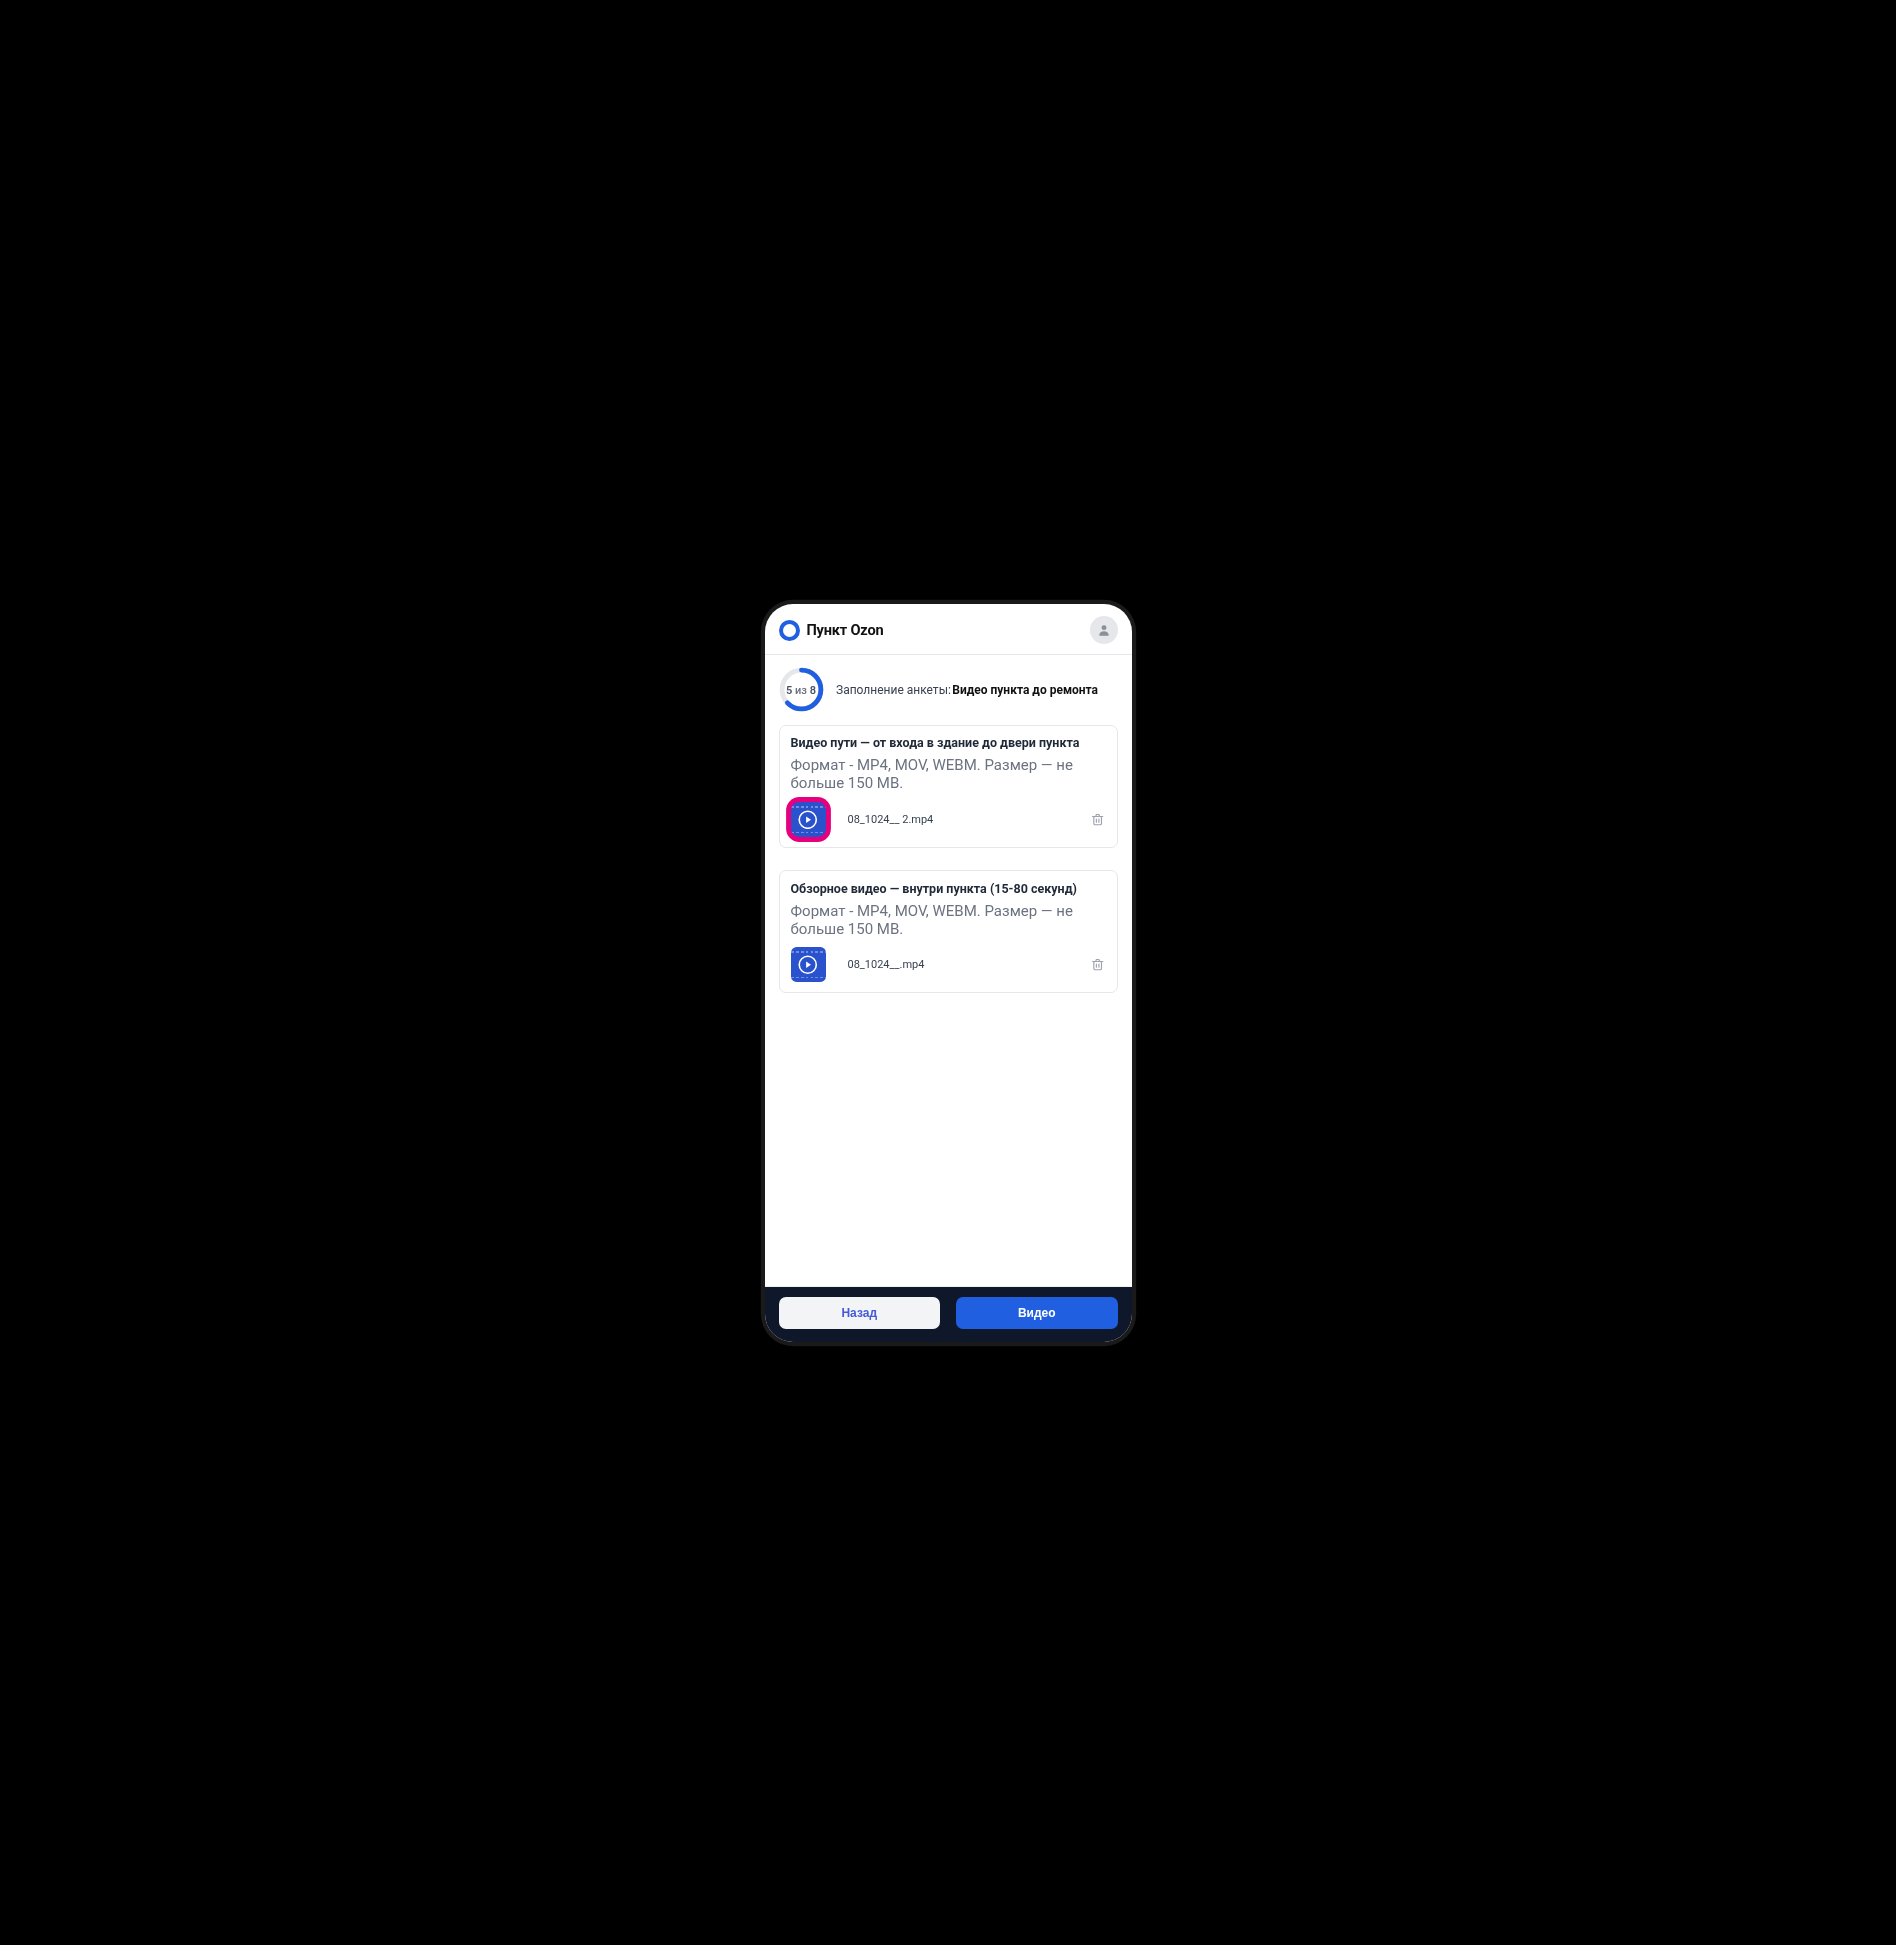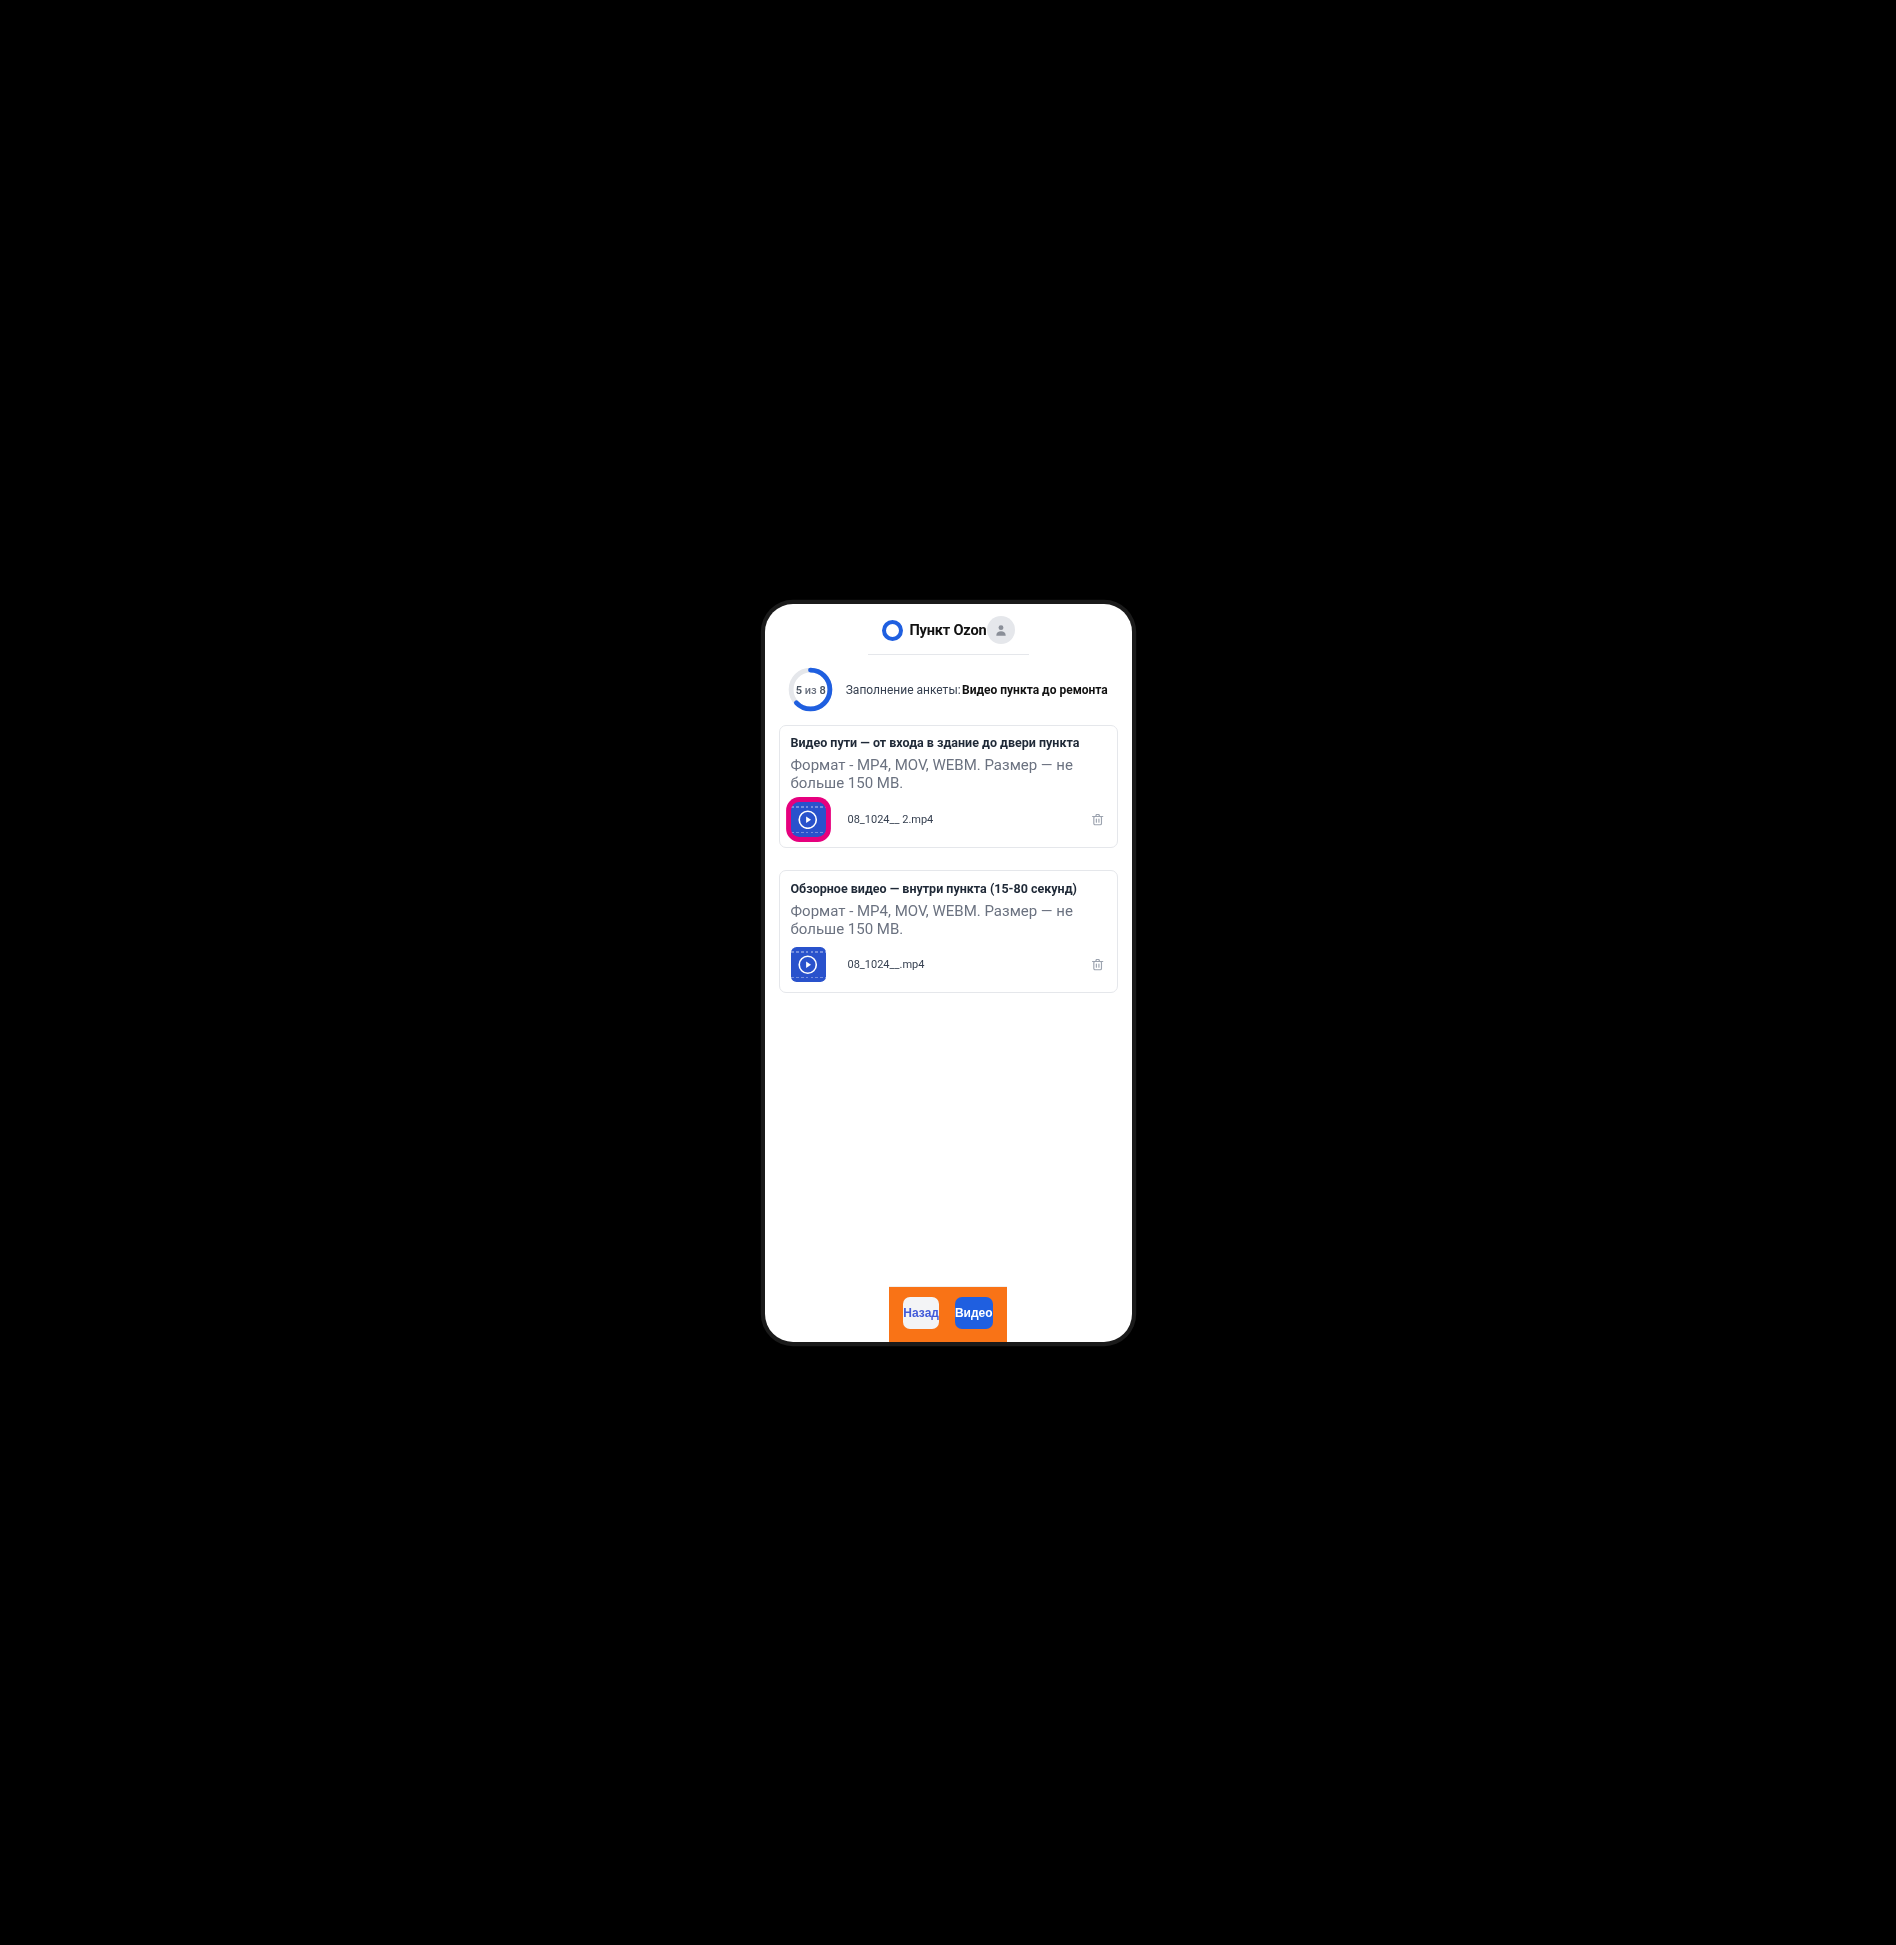--- a/index.html
+++ b/index.html
@@ -21,21 +21,20 @@
     .phone-frame {
       width: 367px;
       height: 738px;
       background: #fff;
       border-radius: 28px;
       overflow: hidden;
       position: relative;
       box-shadow: 0 0 0 4.2px #1a1a1a, 0 14px 28px rgba(0,0,0,0.5);
       display: flex;
       flex-direction: column;
-      align-items: center;
     }
     
     .header {
       display: flex;
       align-items: center;
       justify-content: space-between;
       padding: 12.5px 14px 9.7px;
       border-bottom: 0.7px solid #e5e7eb;
     }
     
@@ -201,21 +200,21 @@
       height: 15.3px;
       color: #9ca3af;
       flex-shrink: 0;
     }
     
     .footer {
       display: flex;
       gap: 16px;
       padding: 9.7px 14px 12.5px;
       border-top: 0.7px solid #f0f0f0;
-      background: #f97316;
+      background: #0f172a;
     }
     
     .btn {
       flex: 1;
       height: 32px;
       border-radius: 7px;
       border: none;
       font-size: 12px;
       font-weight: 600;
       cursor: pointer;

